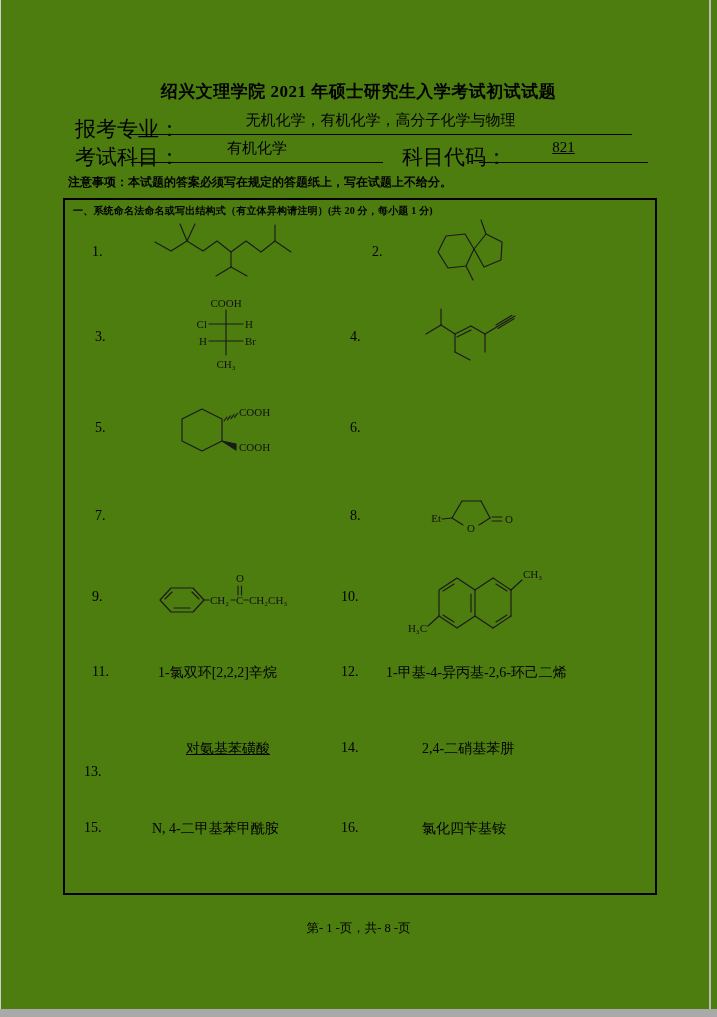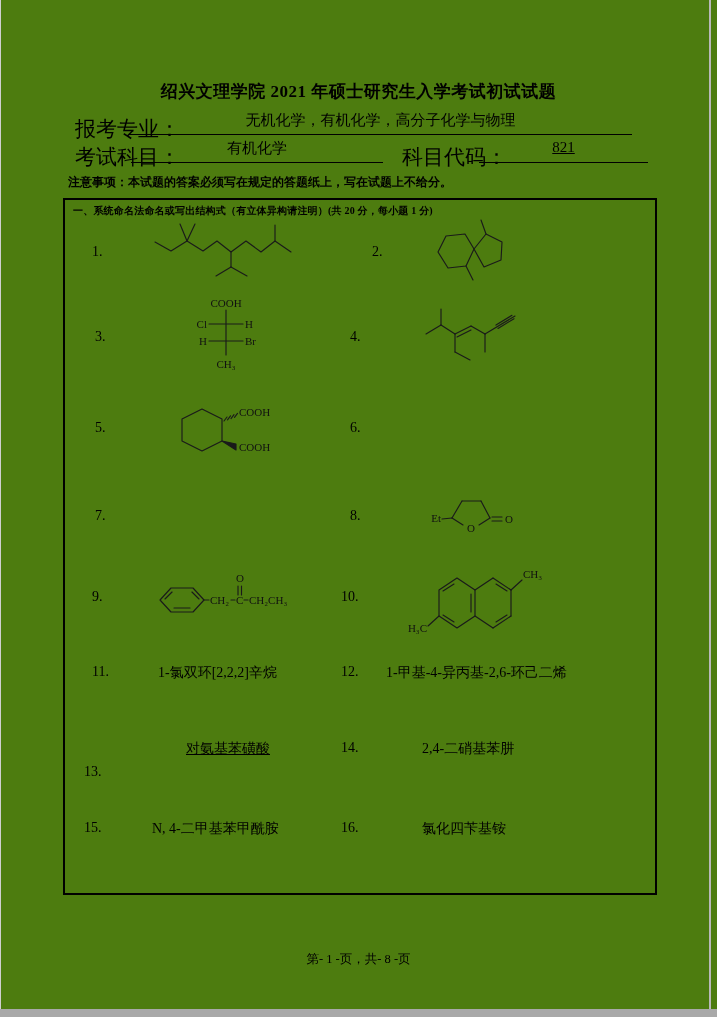--- a/index.html
+++ b/index.html
@@ -7,21 +7,21 @@
         font-family:"Liberation Serif","DejaVu Serif",serif;color:#000;overflow:hidden;}
   .abs{position:absolute;}
   .title{top:80px;left:0;width:717px;text-align:center;font-size:17px;font-weight:bold;letter-spacing:0.5px;}
   .hdr-label{font-size:21px;}
   .field-underline{border-bottom:1px solid #000;text-align:center;font-size:15px;}
   .notice{font-size:12px;font-weight:bold;}
   .qbox{left:63px;top:198px;width:590px;height:693px;border:2px solid #000;}
   .section-head{left:8px;top:4px;font-size:10px;font-weight:bold;letter-spacing:0.2px;}
   .qnum{font-size:14px;}
   .qname{font-size:14px;}
-  .footer{top:920px;left:0;width:717px;text-align:center;font-size:12.5px;margin-top:31px;}
+  .footer{top:920px;left:0;width:717px;text-align:center;font-size:12.5px;}
   .struct svg{display:block;}
   .bond{stroke:#1a1a1a;stroke-width:1.15;fill:none;stroke-linecap:round;stroke-linejoin:round;}
   .chemtext{font-family:"Liberation Serif","DejaVu Serif",serif;font-size:11px;fill:#111;}
   .edge-left{left:0;top:0;width:1px;height:1017px;background:#cfcfcf;}
   .edge-right{left:709px;top:0;width:2px;height:1017px;background:#b9b9b9;}
   .edge-bottom{left:0;top:1009px;width:717px;height:8px;background:#a9a9a9;}
 </style>
 </head>
 <body>
 

